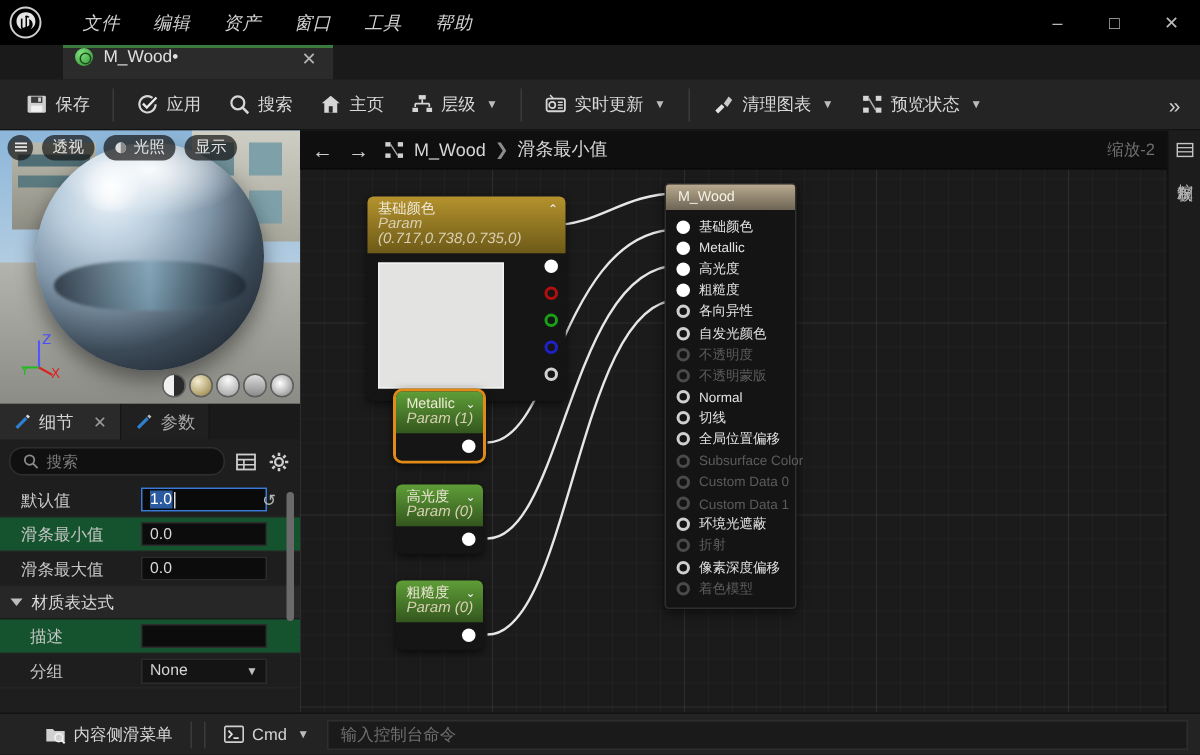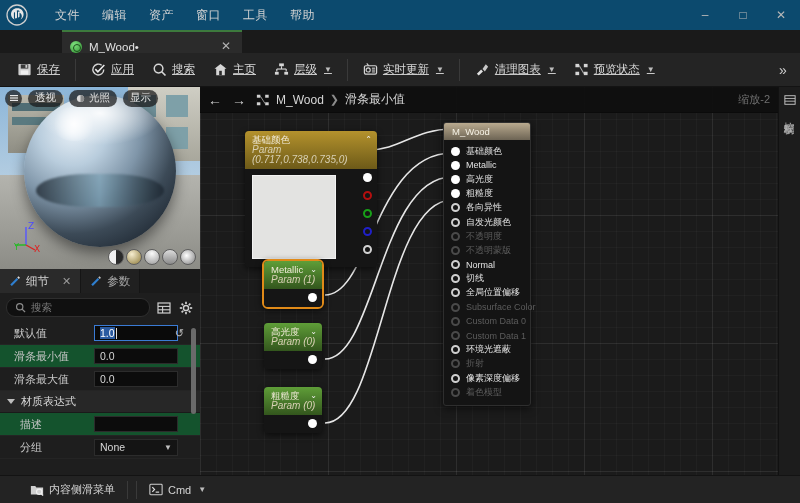--- a/index.html
+++ b/index.html
@@ -8,21 +8,21 @@
     background: #1a1a1a;
     font-family: "Liberation Sans", "DejaVu Sans", sans-serif;
     color: #c8c8c8;
     overflow: hidden;
   }
   #app { position: relative; width: 800px; height: 503px; background: #161616; }
 
   
   .titlebar {
     position: absolute; left: 0; top: 0; width: 800px; height: 30px;
-    background: #0c4a6e; display: flex; align-items: center;
+    background: #000000; display: flex; align-items: center; font-style: italic;
   }
   .ue-logo {
     width: 34px; height: 30px; display: flex; align-items: center; justify-content: center;
   }
   .ue-logo svg { display: block; }
   .menubar { display: flex; align-items: center; height: 30px; margin-left: 10px; }
   .menu-item {
     font-size: 12px; color: #d2d2d2; padding: 4px 11px; cursor: default;
     letter-spacing: 0.5px;
   }
@@ -31,43 +31,43 @@
     width: 38px; height: 30px; display: flex; align-items: center; justify-content: center;
     color: #b8b8b8; font-size: 12px;
   }
 
   
   .tabstrip {
     position: absolute; left: 0; top: 30px; width: 800px; height: 23px;
     background: #1a1a1a; display: flex; align-items: flex-end;
   }
   .tab {
-    margin-left: 62px; height: 23px; min-width: 180px;
+    margin-left: 42px; height: 23px; min-width: 180px;
     background: #2b2b2b; border-top: 2px solid #3d7a3d;
-    display: flex; align-items: flex-end; padding: 0 8px;
+    display: flex; align-items: flex-start; padding: 0 8px;
     font-size: 11.5px; color: #e0e0e0;
   }
   .tab-icon {
     width: 12px; height: 12px; border-radius: 50%;
     background: radial-gradient(circle at 35% 30%, #7ee07e, #2f8f2f);
     margin-right: 7px; flex: none;
     position: relative;
   }
   .tab-icon::after{
     content:""; position:absolute; left:3px; top:3px; width:6px; height:6px;
     border-radius:50%; border:1.5px solid #1d4d1d;
   }
   .tab-label { flex: 1; }
   .tab-close { font-size: 12px; color: #b4b4b4; padding: 0 3px; }
 
   
   .toolbar {
     position: absolute; left: 0; top: 53px; width: 800px; height: 34px;
     background: #242424; border-bottom: 1px solid #131313;
-    display: flex; align-items: center; padding-left: 8px; text-decoration: underline;
+    display: flex; align-items: center; padding-left: 8px;
   }
   .tb-btn {
     display: flex; align-items: center; gap: 5px; height: 28px;
     padding: 0 9px; font-size: 11.5px; color: #d8d8d8; white-space: nowrap;
   }
   .tb-ico { width: 15px; height: 15px; display: block; flex: none; }
   .tb-sep { width: 1px; height: 22px; background: #3a3a3a; margin: 0 6px; }
   .tb-caret { font-size: 8px; color: #bcbcbc; margin-left: 2px; }
   .tb-more {
     position: absolute; right: 6px; top: 6px; width: 22px; height: 22px;
@@ -755,15 +755,16 @@
     <div class="sb-sep"></div>
     <div class="sb-btn">
       <svg width="14" height="13" viewBox="0 0 16 14">
         <rect x="1" y="1" width="14" height="12" rx="1" fill="none" stroke="#d0d0d0" stroke-width="1.2"></rect>
         <polyline points="3.8,4.2 6.4,7 3.8,9.8" fill="none" stroke="#e4e4e4" stroke-width="1.3"></polyline>
         <line x1="7.6" y1="10" x2="11.6" y2="10" stroke="#e4e4e4" stroke-width="1.3"></line>
       </svg>
       <span>Cmd</span>
       <span class="tb-caret">▼</span>
     </div>
+    <div class="cmd-input">输入控制台命令</div>
   </div>
 
 </div>
 
 </body></html>

